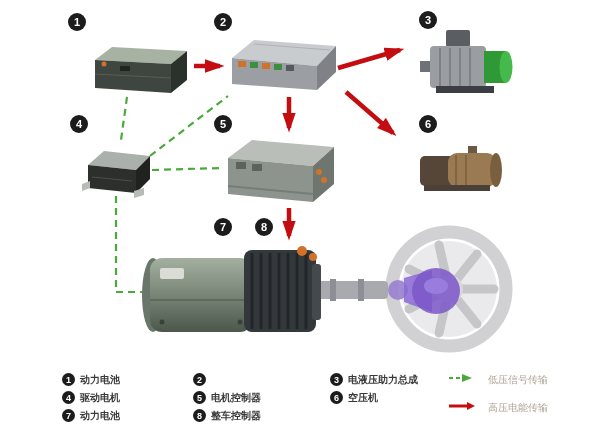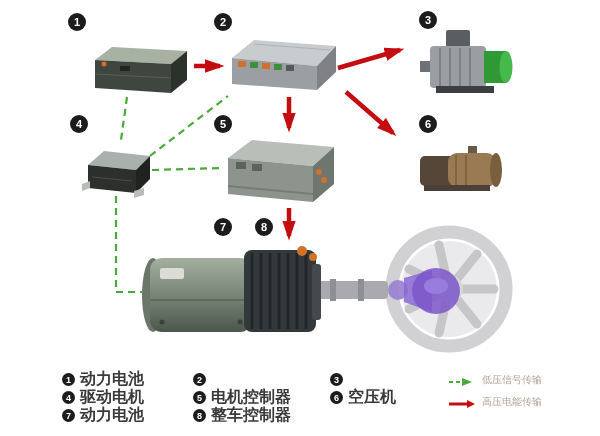--- a/index.html
+++ b/index.html
@@ -9,22 +9,22 @@
   }
   svg{display:block;}
   .badge-num{font:bold 11px "Liberation Sans",sans-serif;fill:#ffffff;text-anchor:middle;}
   .legend{position:absolute;left:0;top:362px;width:600px;height:74px;}
   .legend-item{position:absolute;display:flex;align-items:center;gap:5px;height:15px;}
   .lbadge{
     width:13px;height:13px;border-radius:50%;background:#1c1c1c;color:#fff;
     font-size:9px;font-weight:bold;display:flex;align-items:center;justify-content:center;
     flex:0 0 13px;
   }
-  .llabel{font-size:16px;font-weight:bold;color:#3a3a3a;white-space:nowrap;}
-  .line-legend{position:absolute;display:flex;align-items:flex-end;gap:6px;height:14px;font-family:Liberation Serif, serif;}
+  .llabel{font-size:10px;font-weight:bold;color:#3a3a3a;white-space:nowrap;}
+  .line-legend{position:absolute;display:flex;align-items:flex-start;gap:12px;height:14px;font-family:Liberation Serif, serif;}
   .line-legend .txt{font-size:10px;color:#b0a494;white-space:nowrap;}
 </style>
 </head>
 <body>
 
 <div class="canvas">
 
   <svg width="600" height="362" viewBox="0 0 600 362">
     <defs>
       <marker id="redhead" markerWidth="4.6" markerHeight="4" refX="3.4" refY="1.5" orient="auto">
@@ -207,20 +207,21 @@
 
     <div class="legend-item" style="left:62px;top:10px">
       <span class="lbadge">1</span>
       <span class="llabel">动力电池</span>
     </div>
     <div class="legend-item" style="left:193px;top:10px">
       <span class="lbadge">2</span>
     </div>
     <div class="legend-item" style="left:330px;top:10px">
       <span class="lbadge">3</span>
+      <span class="llabel">电液压助力总成</span>
     </div>
 
     <div class="legend-item" style="left:62px;top:28px">
       <span class="lbadge">4</span>
       <span class="llabel">驱动电机</span>
     </div>
     <div class="legend-item" style="left:193px;top:28px">
       <span class="lbadge">5</span>
       <span class="llabel">电机控制器</span>
     </div>
@@ -237,21 +238,21 @@
       <span class="lbadge">8</span>
       <span class="llabel">整车控制器</span>
     </div>
 
     <div class="line-legend" style="left:448px;top:11px">
       <svg width="28" height="10">
         <line x1="1" y1="5" x2="22" y2="5" stroke="#4aa93c" stroke-width="2" stroke-dasharray="4 3" marker-end="url(#greenhead)"></line>
       </svg>
       <span class="txt">低压信号传输</span>
     </div>
-    <div class="line-legend" style="left:448px;top:33px">
+    <div class="line-legend" style="left:448px;top:39px">
       <svg width="28" height="10">
         <line x1="1" y1="5" x2="20" y2="5" stroke="#c40d10" stroke-width="3"></line>
         <polygon points="19,1 27,5 19,9" fill="#c40d10"></polygon>
       </svg>
       <span class="txt">高压电能传输</span>
     </div>
 
   </div>
 </div>
 

